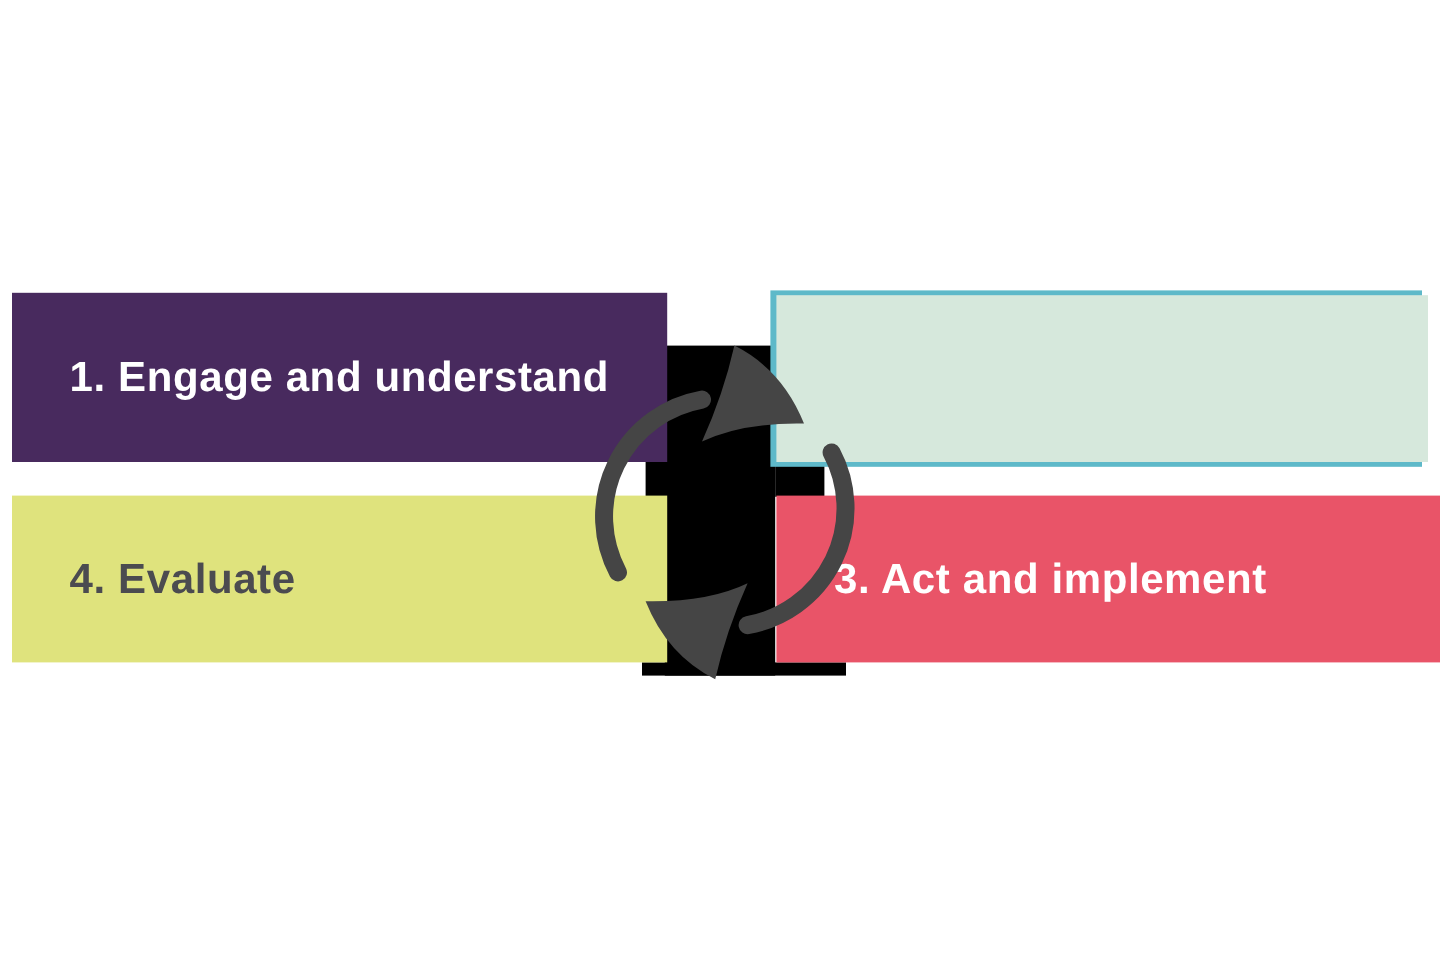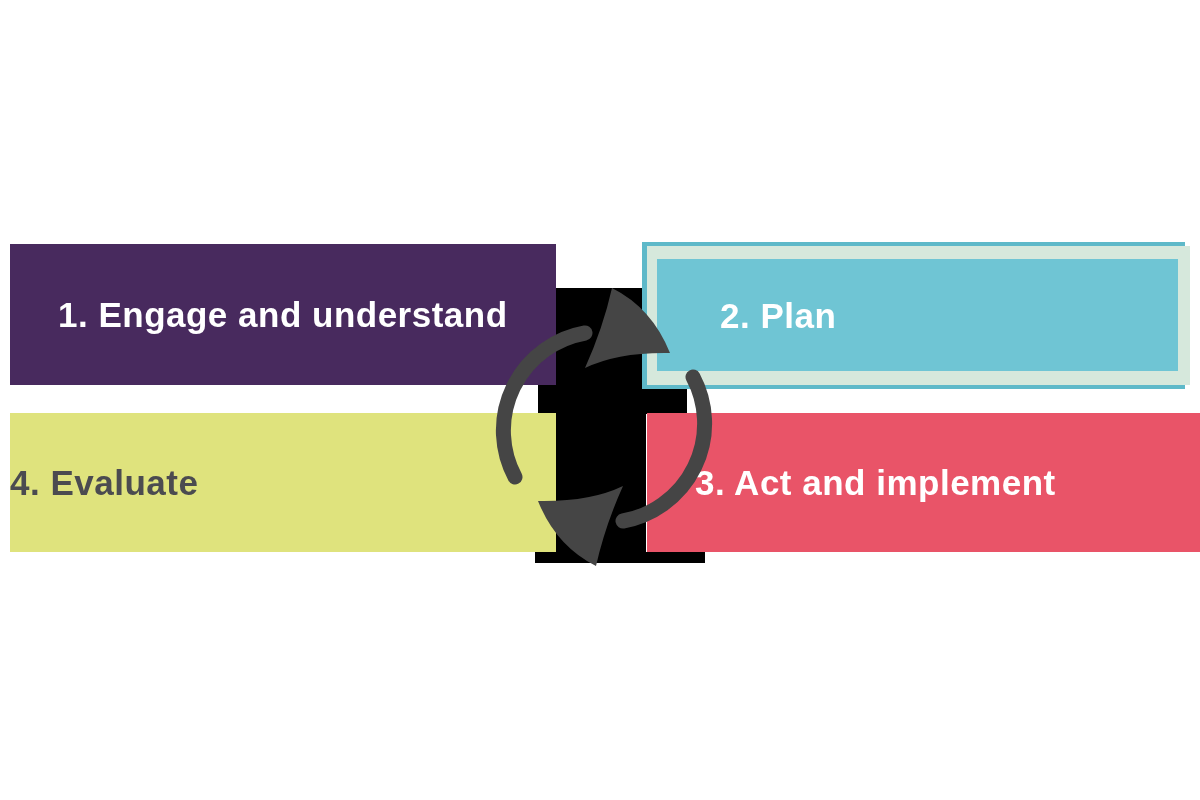--- a/index.html
+++ b/index.html
@@ -53,43 +53,40 @@
   .box-red {
     left: 647px; top: 413px; width: 627px; height: 139px;
     background: #e95468; color: #ffffff;
   }
   .box-red .lbl { padding-left: 48px; }
 
   .box-yellow {
     left: 10px; top: 413px; width: 546px; height: 139px;
     background: #dfe37d; color: #4b4b50;
   }
-  .box-yellow .lbl { }
+  .box-yellow .lbl { padding-left: 48px; }
 
   .glyph {
     position: absolute;
     left: 0; top: 0;
     pointer-events: none;
   }
 </style>
 </head>
 <body>
 
 <div class="canvas">
 
   <div class="blk blk-col"></div>
   <div class="blk blk-left"></div>
   <div class="blk blk-right"></div>
   <div class="blk blk-bottom"></div>
 
   <div class="teal-under"></div>
   <div class="teal-mint"></div>
-  <div class="box box-teal">
-    <span class="lbl">2. Plan</span>
-  </div>
 
   <div class="box box-purple">
     <span class="lbl">1. Engage and understand</span>
   </div>
 
   <div class="box box-red">
     <span class="lbl">3. Act and implement</span>
   </div>
 
   <div class="box box-yellow">

